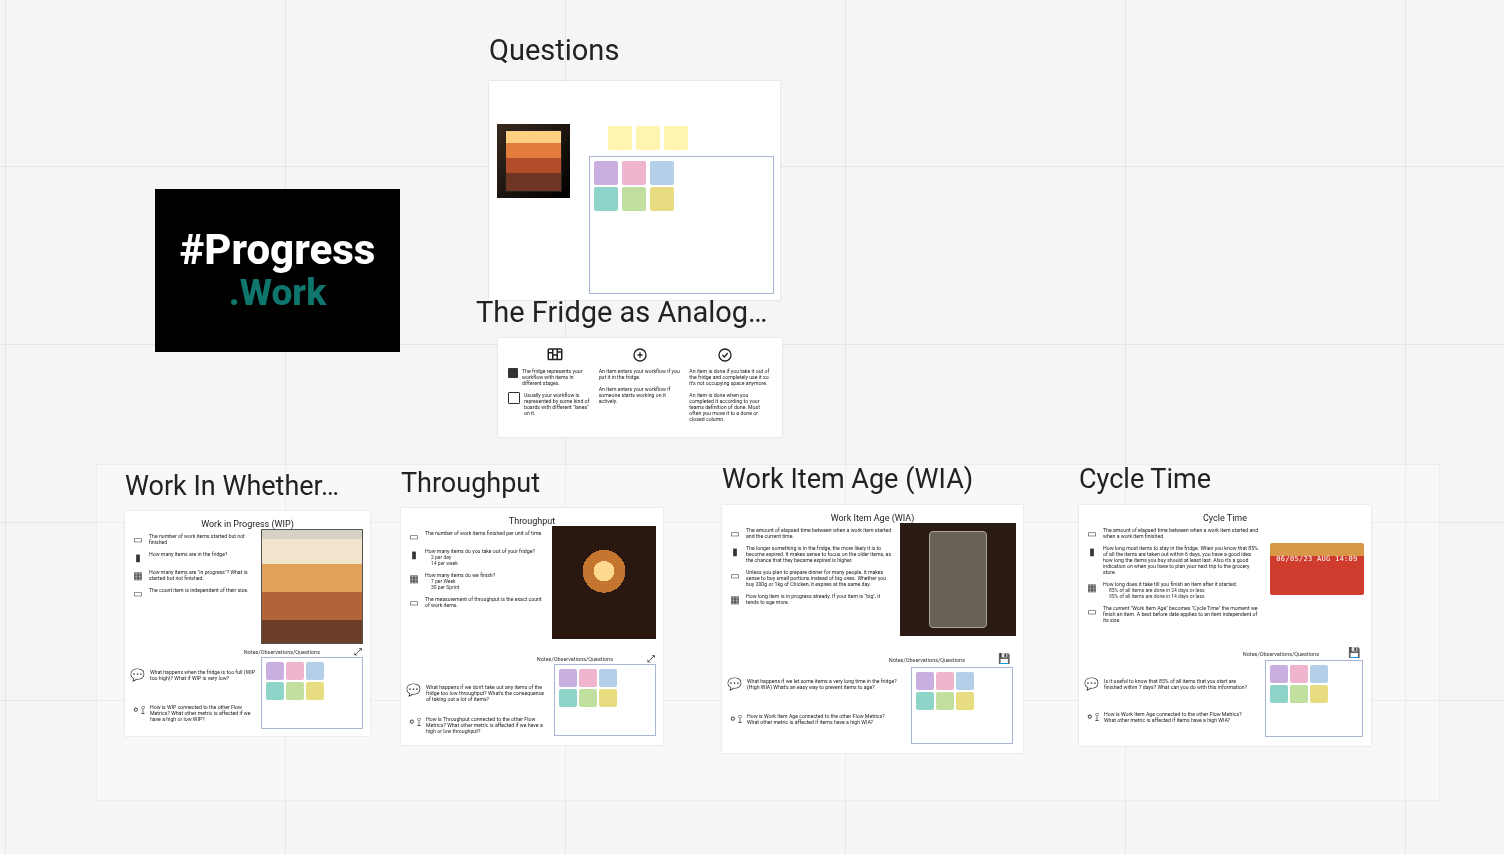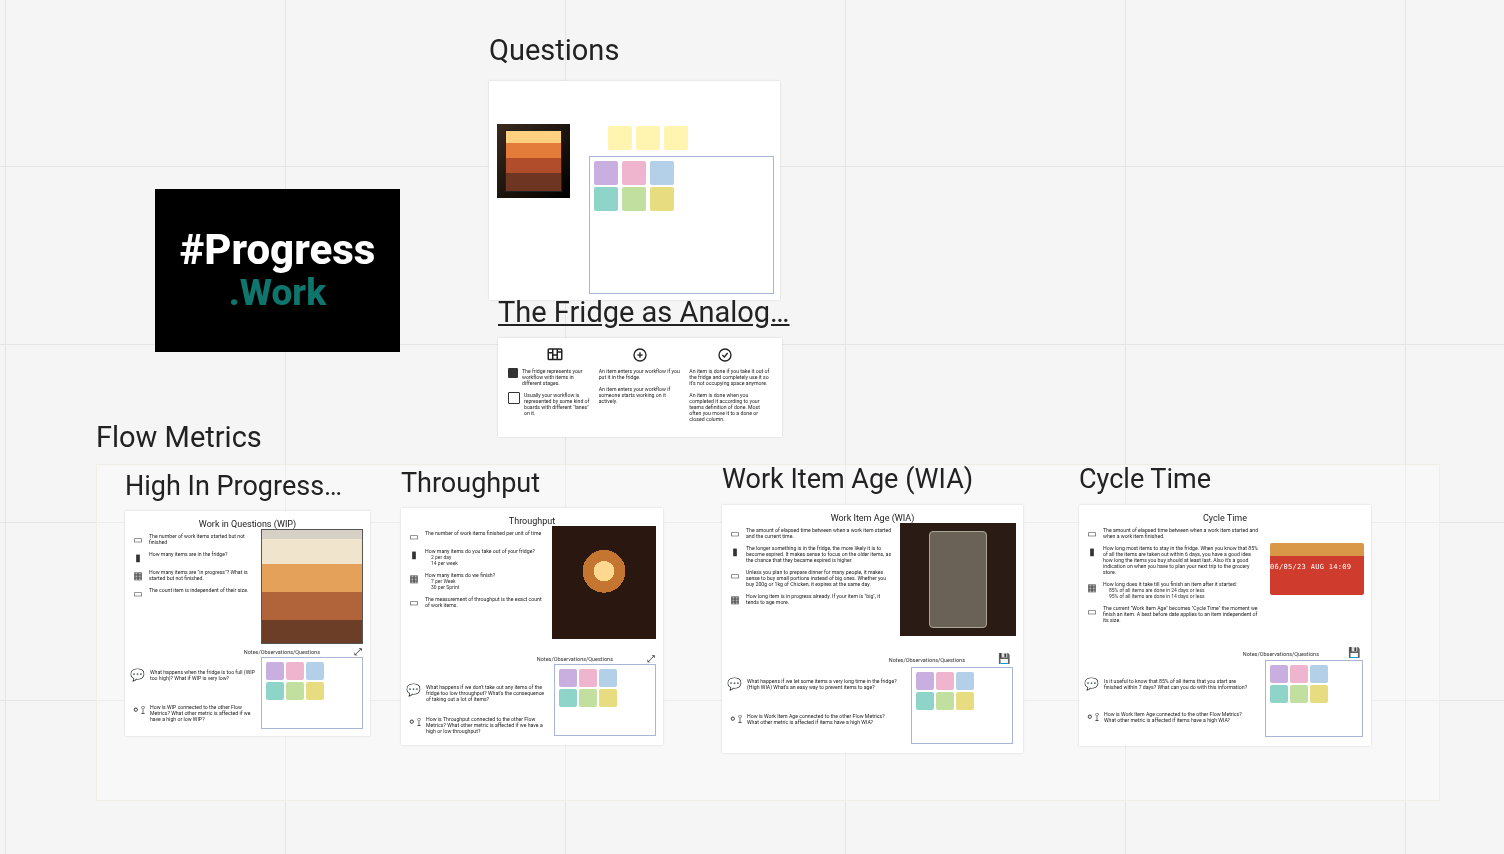--- a/index.html
+++ b/index.html
@@ -40,21 +40,21 @@
   .logo-line1 { font-size: 42px; color: #fff; letter-spacing: 0px; }
   .logo-line2 { font-size: 37px; color: #0f766e; font-weight: 800; }
 
   .section-title {
     position: absolute;
     font-size: 29px;
     font-weight: 400;
     color: #222;
   }
   .conn-title { left: 489px; top: 33px; }
-  .analogy-title { left: 498px; top: 295px; text-decoration: underline; }
+  .analogy-title { left: 476px; top: 295px; }
   .flow-title { left: 96px; top: 420px; font-size:29px;}
 
   .frame {
     position: absolute;
     background: #fff;
     box-shadow: 0 0 2px rgba(0,0,0,0.15);
   }
   .connection-frame { left: 489px; top: 81px; width: 291px; height: 219px; }
   .analogy-frame   { left: 498px; top: 338px; width: 284px; height: 99px; }
 
@@ -140,21 +140,21 @@
     display:flex; align-items:center; justify-content:center;
   }
   .mf-img.wia .frwrap {
     width:56px; height:95px; background:#6a6257; border:1px solid #aaa796; border-radius:4px;
   }
   .mf-img.ct {
     right:7px; top:20px; width:94px; height:52px;
     background: linear-gradient(180deg,#d89848 0 25%, #cf3c2d 25% 100%);
     border-radius:2px;
   }
-  .ct-label { color:#fff; font-size:7px; font-family:monospace; padding-top:20px; letter-spacing:0.3px;}
+  .ct-label { color:#fff; font-size:7px; font-family:monospace; text-align:center; padding-top:12px; letter-spacing:0.3px;}
 
   .bullet-list { position:absolute; left:7px; top:4px; right:120px; display:flex; flex-direction:column; gap:6px; font-size:5.2px; color:#222; }
   .bullet-list.wide { right:130px; }
   .bullet-list .bi { display:flex; gap:5px; align-items:flex-start; }
   .bic { width:12px; min-width:12px; height:12px; display:flex; align-items:center; justify-content:center; font-size:10px; color:#333;}
   .bl-sub { font-size:5px; color:#333; }
 
   .qa-row { position:absolute; left:7px; display:flex; gap:6px; align-items:flex-start; font-size:5.2px; color:#222; }
   .qa-row .bic { font-size:12px; }
 
@@ -254,30 +254,29 @@
         <div class="analogy-item">
             <div>An item is done if you take it out of the fridge and completely use it so it's not occupying space anymore.</div>
           </div>
         <div class="analogy-item">
             <div>An item is done when you completed it according to your teams definition of done. Most often you move it to a done or closed column.</div>
           </div>
       </div>
     </div>
   </div>
 
-  <div class="section-title flow-title">Flow Metrics</div>
   <div class="metrics-container"></div>
 
-  <div class="metric-heading mh-wip">High In Progress…</div>
+  <div class="metric-heading mh-wip">Work In Whether…</div>
   <div class="metric-heading mh-tp">Throughput</div>
   <div class="metric-heading mh-wia">Work Item Age (WIA)</div>
   <div class="metric-heading mh-ct">Cycle Time</div>
 
   <div class="metric-frame mf-wip">
-    <div class="mf-title">Work in Questions (WIP)</div>
+    <div class="mf-title">Work in Progress (WIP)</div>
     <div class="mf-body">
       <div class="mf-img wip"></div>
       <div class="bullet-list">
         <div class="bi">
             <div class="bic">▭</div>
             <div>The number of work items started but not finished</div>
           </div>
         <div class="bi">
             <div class="bic">▮</div>
             <div>How many items are in the fridge?</div>

